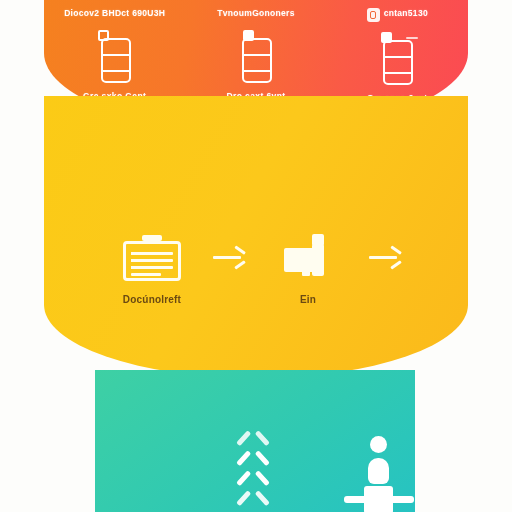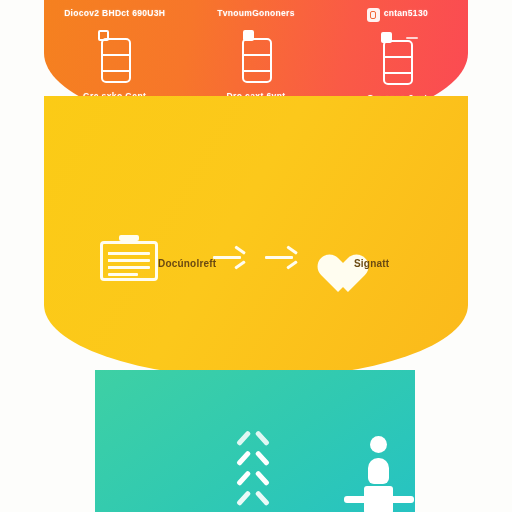--- a/index.html
+++ b/index.html
@@ -186,21 +186,21 @@
     width: 424px;
     height: 100px;
     display: flex;
     align-items: flex-start;
     justify-content: center;
     gap: 0;
   }
   .step {
     width: 104px;
     display: flex;
-    flex-direction: row;
+    flex-direction: column;
     align-items: center;
   }
   .step-icon-box {
     height: 52px;
     display: flex;
     align-items: center;
     justify-content: center;
     filter: blur(0.25px);
   }
   .step-label {
@@ -497,35 +497,40 @@
     </div>
 
     <div class="step-arrow">
       <div class="arrow">
         <div class="arrow-shaft"></div>
         <div class="arrow-head-a"></div>
         <div class="arrow-head-b"></div>
       </div>
     </div>
 
+    <div class="step">
+      <div class="step-icon-box">
+        <div class="block-icon">
+          <div class="blk sq-top"></div>
+          <div class="blk tall"></div>
+          <div class="blk main"></div>
+          <div class="blk sq-sm"></div>
+        </div>
+      </div>
+      <div class="step-label">Ein</div>
+    </div>
 
     <div class="step-arrow">
       <div class="arrow">
         <div class="arrow-shaft"></div>
         <div class="arrow-head-a"></div>
         <div class="arrow-head-b"></div>
       </div>
     </div>
 
-    <div class="step">
-      <div class="step-icon-box">
-        <div class="heart-icon"></div>
-      </div>
-      <div class="step-label">Signatt</div>
-    </div>
 
   </div>
 
   <div class="panel-bottom"></div>
 
   <div class="chevrons">
     <div class="chev c1">
       <span class="lt"></span>
       <span class="rt"></span>
     </div>

